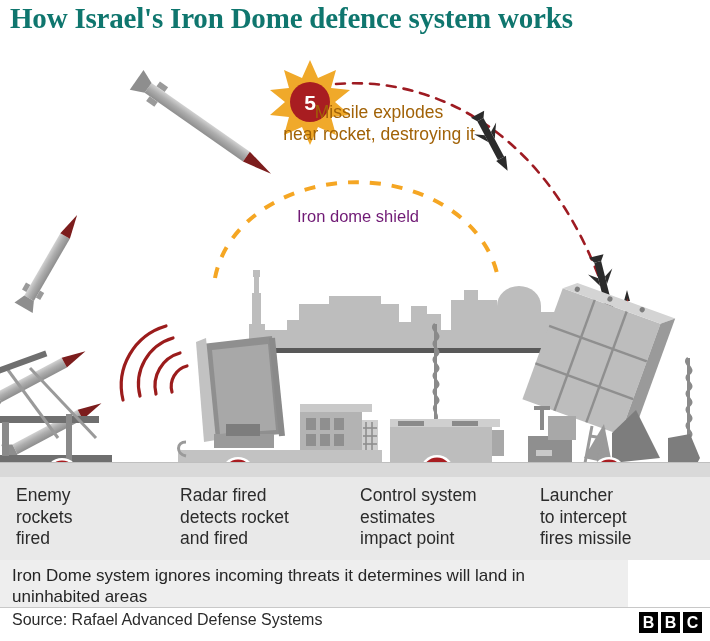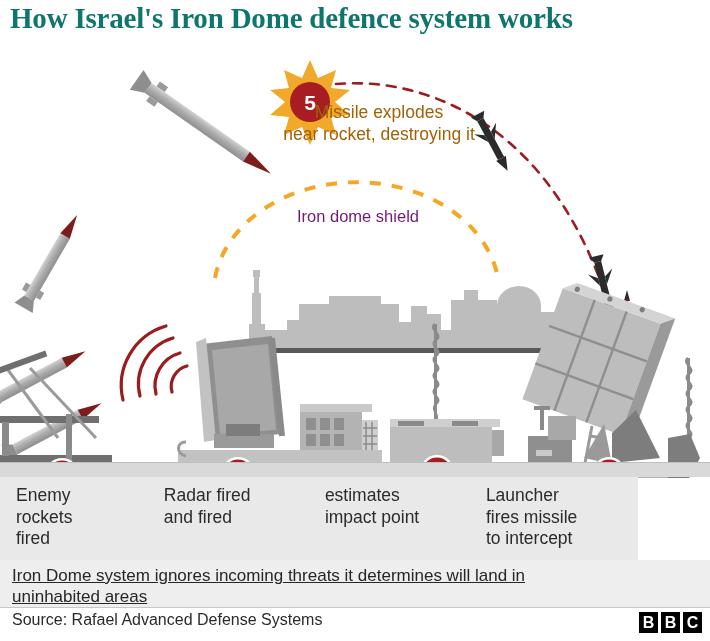--- a/index.html
+++ b/index.html
@@ -31,36 +31,36 @@
   
   .ground-band{
     position:absolute;left:0;top:463px;width:710px;height:14px;background:#d9d9d9;
   }
   .ground-line{
     position:absolute;left:0;top:462px;width:710px;height:2px;background:#bfbfbf;
   }
 
   
   .labels{
-    position:absolute;left:0;top:477px;width:638px;height:83px;
+    position:absolute;left:0;top:477px;width:710px;height:83px;
     background:#e9e9e9;display:flex;
   }
   .label-cell{
     box-sizing:border-box;padding:8px 6px 0 0;
     font-size:17.5px;line-height:1.24;color:#2b2b2b;
   }
   .lc1{width:170px;padding-left:16px;}
   .lc2{width:190px;padding-left:10px;}
   .lc3{width:180px;padding-left:0px;}
   .lc4{width:170px;padding-left:0px;}
 
   .note{
-    position:absolute;left:0;top:560px;width:710px;height:47px;background:#eeeeee;
+    position:absolute;left:0;top:560px;width:628px;height:47px;background:#eeeeee;
     box-sizing:border-box;padding:6px 14px 0 12px;
-    font-size:17px;line-height:1.22;color:#262626;text-decoration:underline;
+    font-size:17px;line-height:1.22;color:#262626;
   }
   .note-sep{position:absolute;left:0;top:607px;width:710px;height:1px;background:#c8c8c8;}
   .source{
     position:absolute;left:12px;top:611px;
     font-size:16px;color:#2b2b2b;
   }
   .bbc{
     position:absolute;right:8px;top:612px;display:flex;gap:3px;
   }
   .bbc span{
@@ -346,30 +346,32 @@
   <div class="ground-band"></div>
 
   <div class="labels">
     <div class="label-cell lc1">
       <div>Enemy</div>
       <div>rockets</div>
       <div>fired</div>
     </div>
     <div class="label-cell lc2">
       <div>Radar fired</div>
+      <div>detects rocket</div>
       <div>and fired</div>
     </div>
     <div class="label-cell lc3">
+      <div>Control system</div>
       <div>estimates</div>
       <div>impact point</div>
     </div>
     <div class="label-cell lc4">
       <div>Launcher</div>
+      <div>to intercept</div>
       <div>fires missile</div>
-      <div>to intercept</div>
     </div>
   </div>
 
   <div class="note">
     <div>Iron Dome system ignores incoming threats it determines will land in</div>
     <div>uninhabited areas</div>
   </div>
   <div class="note-sep"></div>
 
   <div class="source">Source: Rafael Advanced Defense Systems</div>

